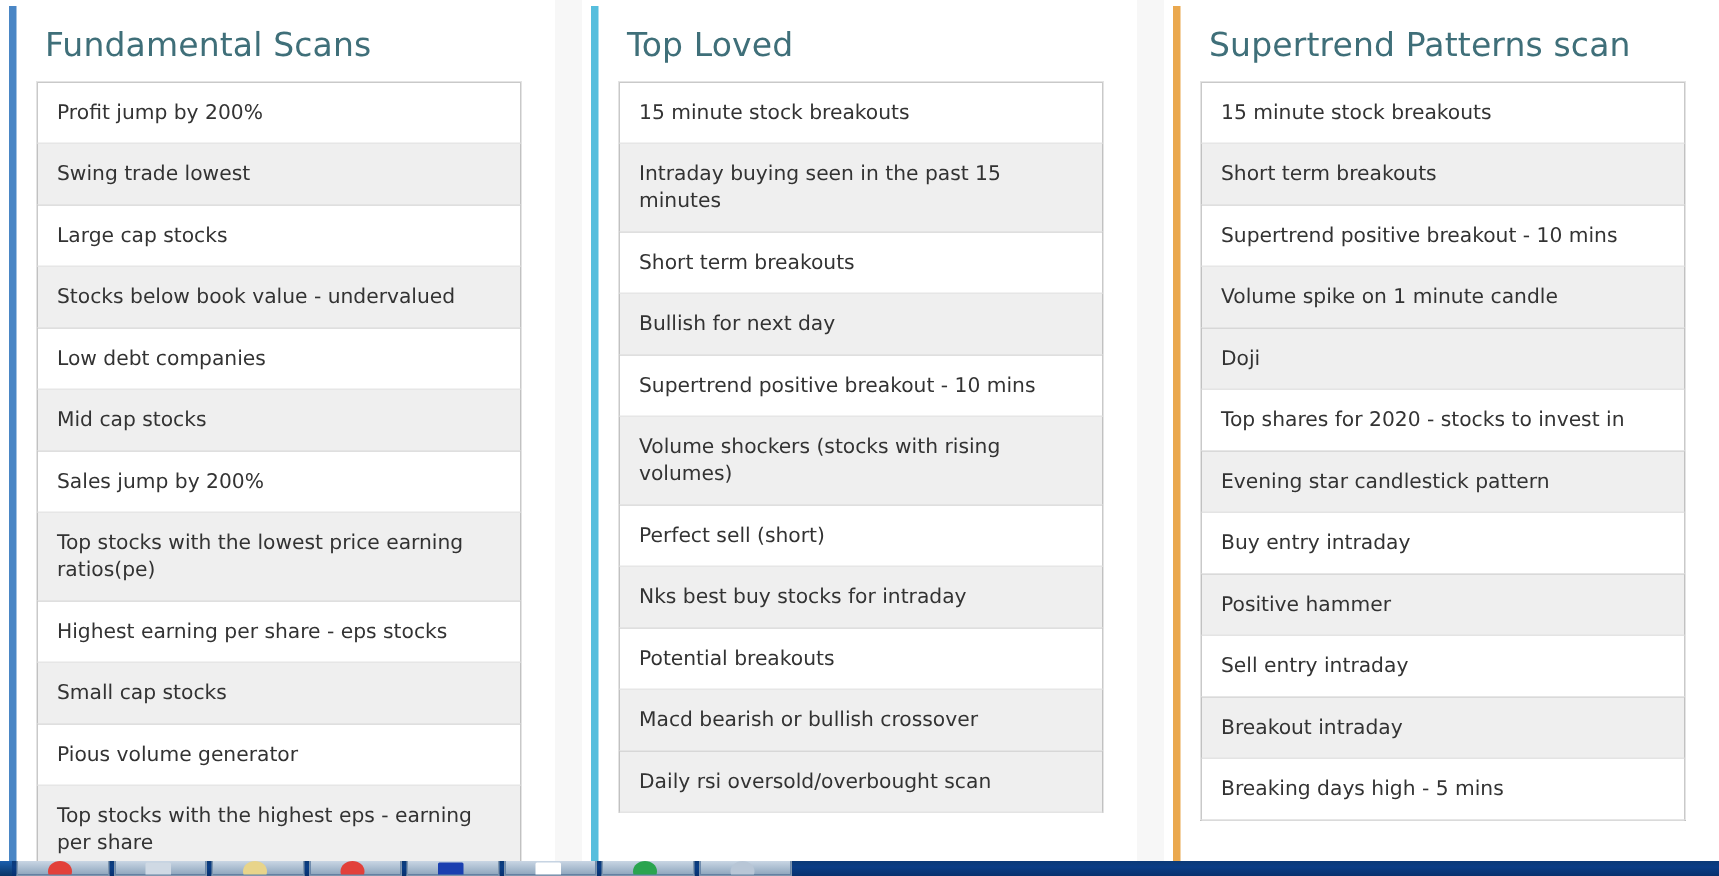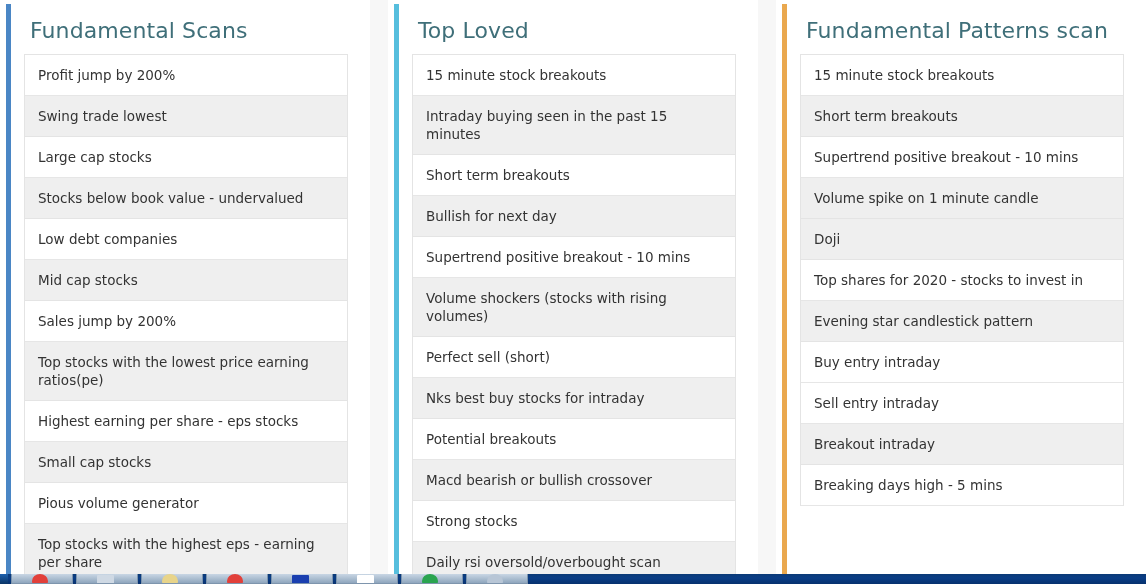--- a/index.html
+++ b/index.html
@@ -190,41 +190,41 @@
             <li class="scan-item">15 minute stock breakouts</li>
             <li class="scan-item alt">Intraday buying seen in the past 15 minutes</li>
             <li class="scan-item">Short term breakouts</li>
             <li class="scan-item alt">Bullish for next day</li>
             <li class="scan-item">Supertrend positive breakout - 10 mins</li>
             <li class="scan-item alt">Volume shockers (stocks with rising volumes)</li>
             <li class="scan-item">Perfect sell (short)</li>
             <li class="scan-item alt">Nks best buy stocks for intraday</li>
             <li class="scan-item">Potential breakouts</li>
             <li class="scan-item alt">Macd bearish or bullish crossover</li>
-            <li class="scan-item">Strong stocks</li>
             <li class="scan-item alt">Daily rsi oversold/overbought scan</li>
           </ul>
       </div>
     </div>
 
     <div class="gutter"></div>
 
     <div class="column">
       <div class="accent" style="background: rgb(234, 168, 78);"></div>
       <div class="col-inner">
-        <h2 class="col-title">Fundamental Patterns scan</h2>
+        <h2 class="col-title">Supertrend Patterns scan</h2>
         <ul class="scan-list">
             <li class="scan-item">15 minute stock breakouts</li>
             <li class="scan-item alt">Short term breakouts</li>
             <li class="scan-item">Supertrend positive breakout - 10 mins</li>
             <li class="scan-item alt">Volume spike on 1 minute candle</li>
             <li class="scan-item alt">Doji</li>
             <li class="scan-item">Top shares for 2020 - stocks to invest in</li>
             <li class="scan-item alt">Evening star candlestick pattern</li>
             <li class="scan-item">Buy entry intraday</li>
+            <li class="scan-item alt">Positive hammer</li>
             <li class="scan-item">Sell entry intraday</li>
             <li class="scan-item alt">Breakout intraday</li>
             <li class="scan-item">Breaking days high - 5 mins</li>
           </ul>
       </div>
     </div>
 
   </div>
 
   <div id="taskbar">

